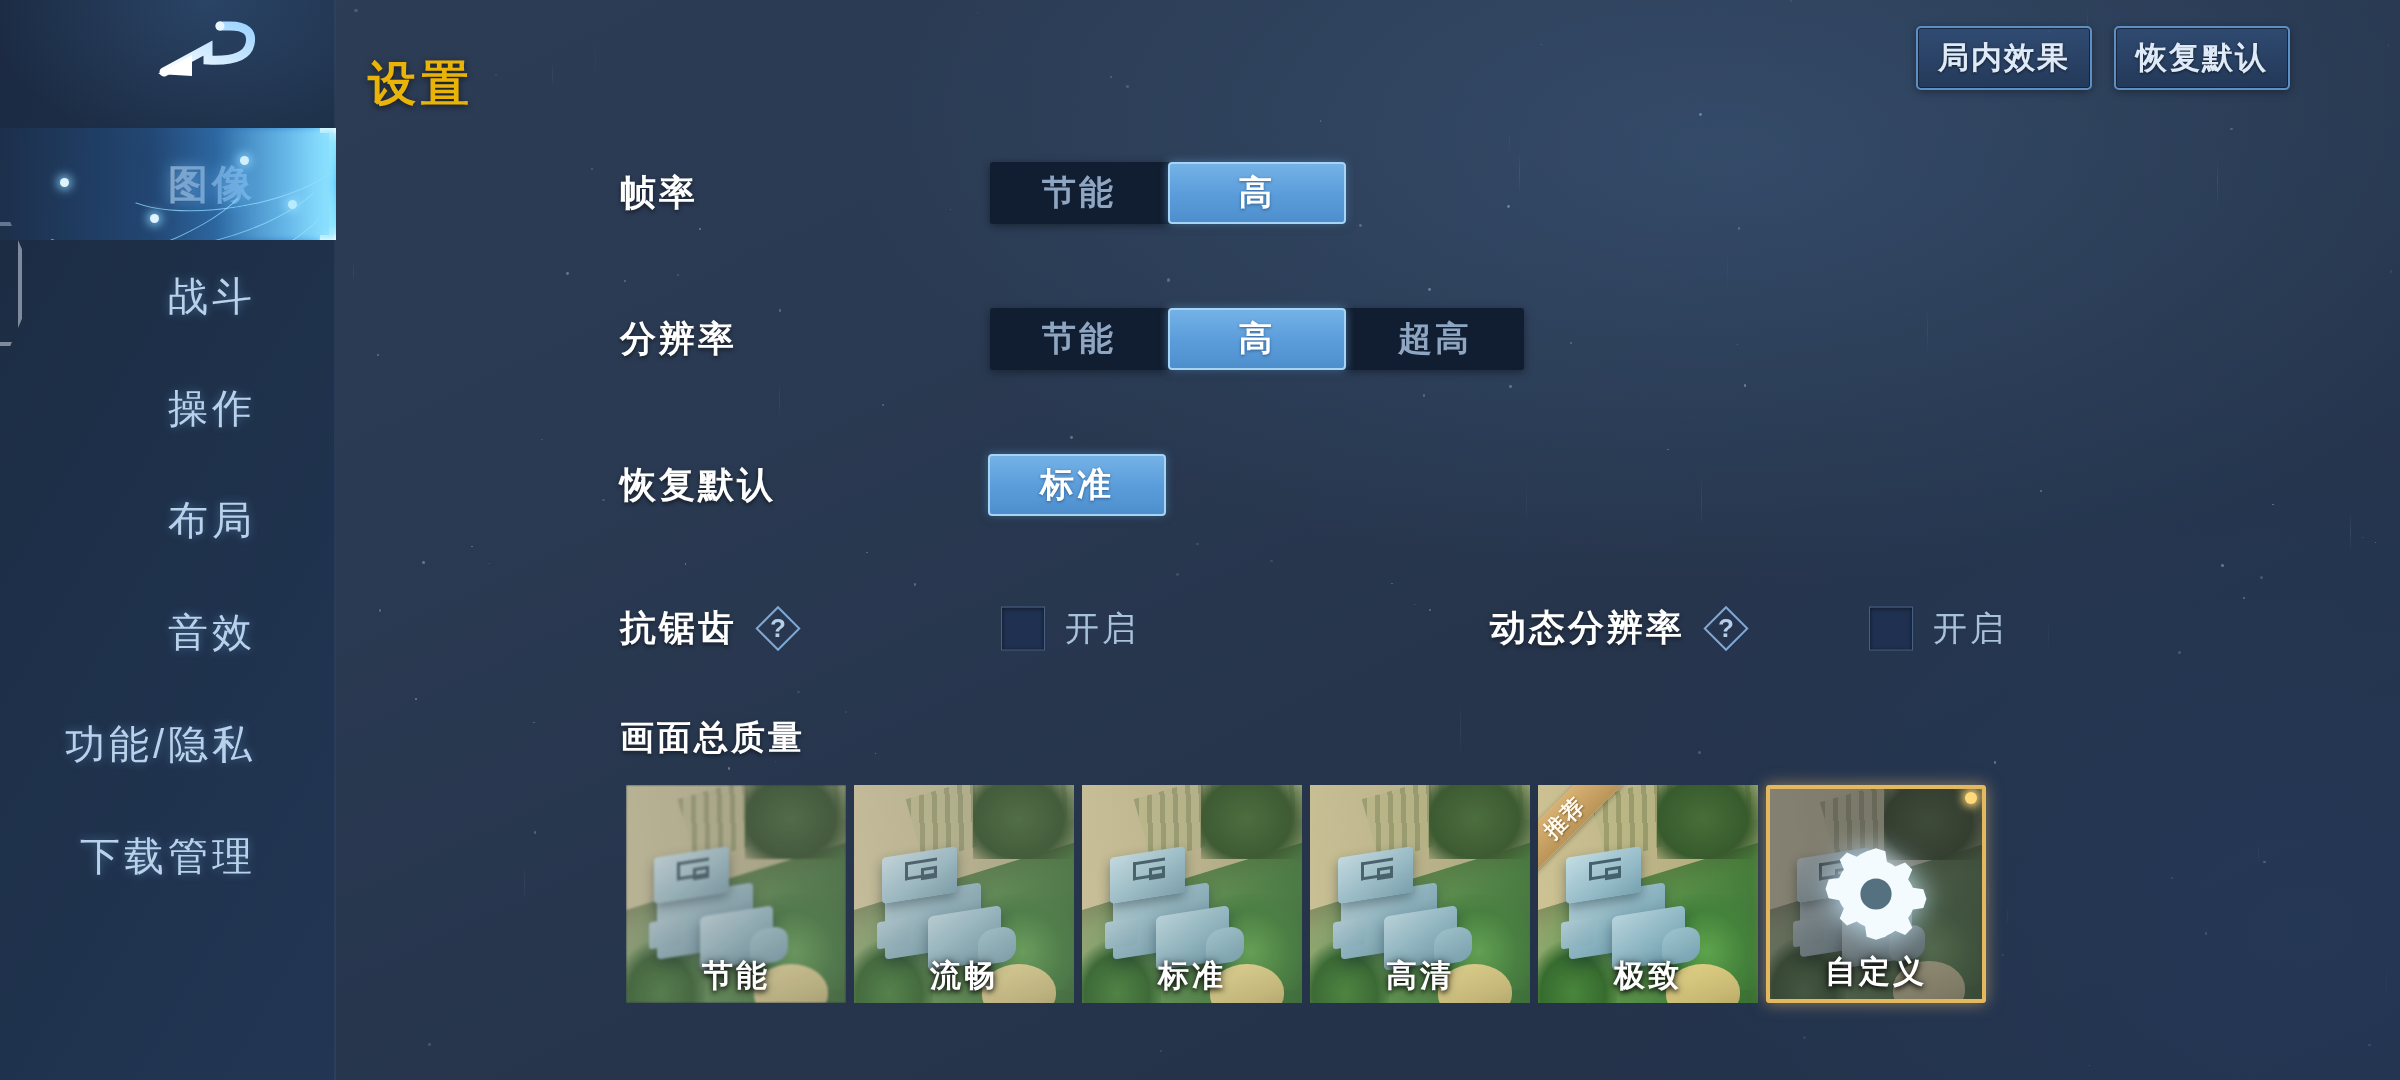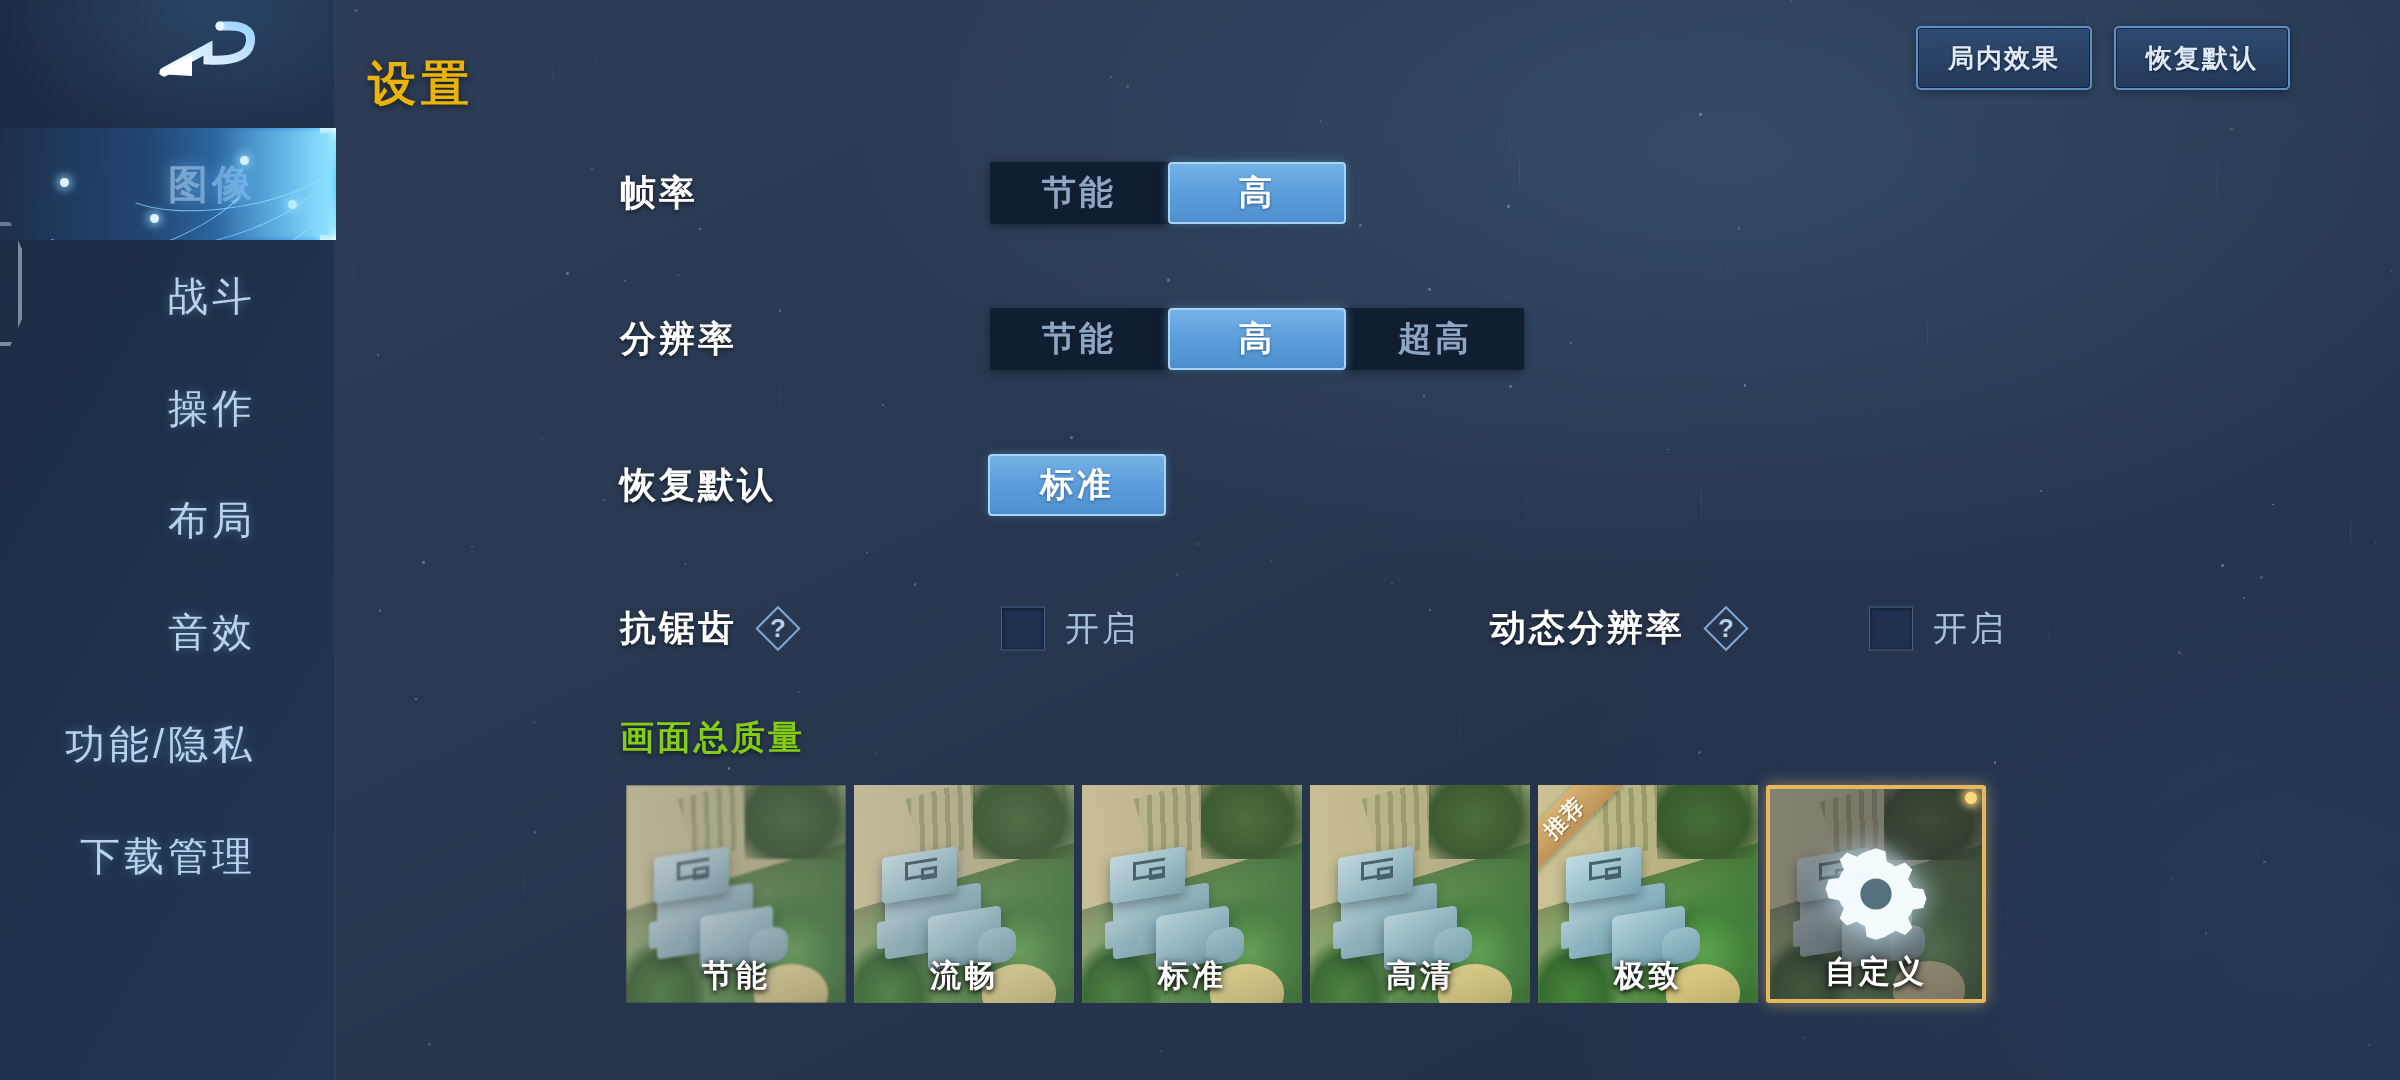--- a/index.html
+++ b/index.html
@@ -80,21 +80,21 @@
   .page-title{
     position:absolute; left:368px; top:37px;
     font-size:48px; color:#eab308; letter-spacing:5px; font-weight:bold;
     text-shadow:0 2px 6px rgba(0,0,0,.55);
     margin-top:15px;
   }
   .hdr-btns{ position:absolute; right:110px; top:26px; display:flex; gap:22px; }
   .hbtn{
     min-width:176px; height:64px; padding:0 18px;
     display:flex; align-items:center; justify-content:center;
-    font-size:26px; color:#dfeaf8; letter-spacing:2px; font-weight:bold;
+    font-size:31px; color:#dfeaf8; letter-spacing:2px; font-weight:bold;
     background:linear-gradient(180deg,rgba(48,78,122,.72),rgba(33,55,88,.78));
     border:2px solid #5e8fc4; border-radius:5px;
     box-shadow:0 0 0 1px rgba(14,26,44,.7) inset, 0 2px 8px rgba(0,0,0,.35);
     text-shadow:0 1px 3px rgba(0,0,0,.6);
   }
 
   
   .rows{ position:absolute; left:620px; top:120px; width:1760px; }
   .row{ position:relative; height:146px; }
   .row-label{
@@ -150,21 +150,21 @@
     background:#1f3050; border:1px solid rgba(150,190,225,.35);
     box-shadow:inset 0 1px 4px rgba(0,0,0,.55);
   }
   .chk-lbl{ font-size:34px; color:#a9c2dc; margin-left:20px; letter-spacing:3px; white-space:nowrap; }
   .sp1{ width:200px; }
   .sp2{ width:120px; }
 
   
   .q-title{
     position:absolute; left:620px; top:715px;
-    font-size:34px; color:#84cc16; font-weight:bold; letter-spacing:3px;
+    font-size:34px; color:#ffffff; font-weight:bold; letter-spacing:3px;
     text-shadow:0 2px 4px rgba(0,0,0,.5);
   }
   .q-strip{ position:absolute; left:626px; top:785px; display:flex; gap:8px; }
   .q-card{
     position:relative; width:220px; height:218px; overflow:hidden;
   }
   .q-thumb{ position:absolute; inset:0; overflow:hidden; }
   
   .q-thumb .ground{
     position:absolute; inset:0;

